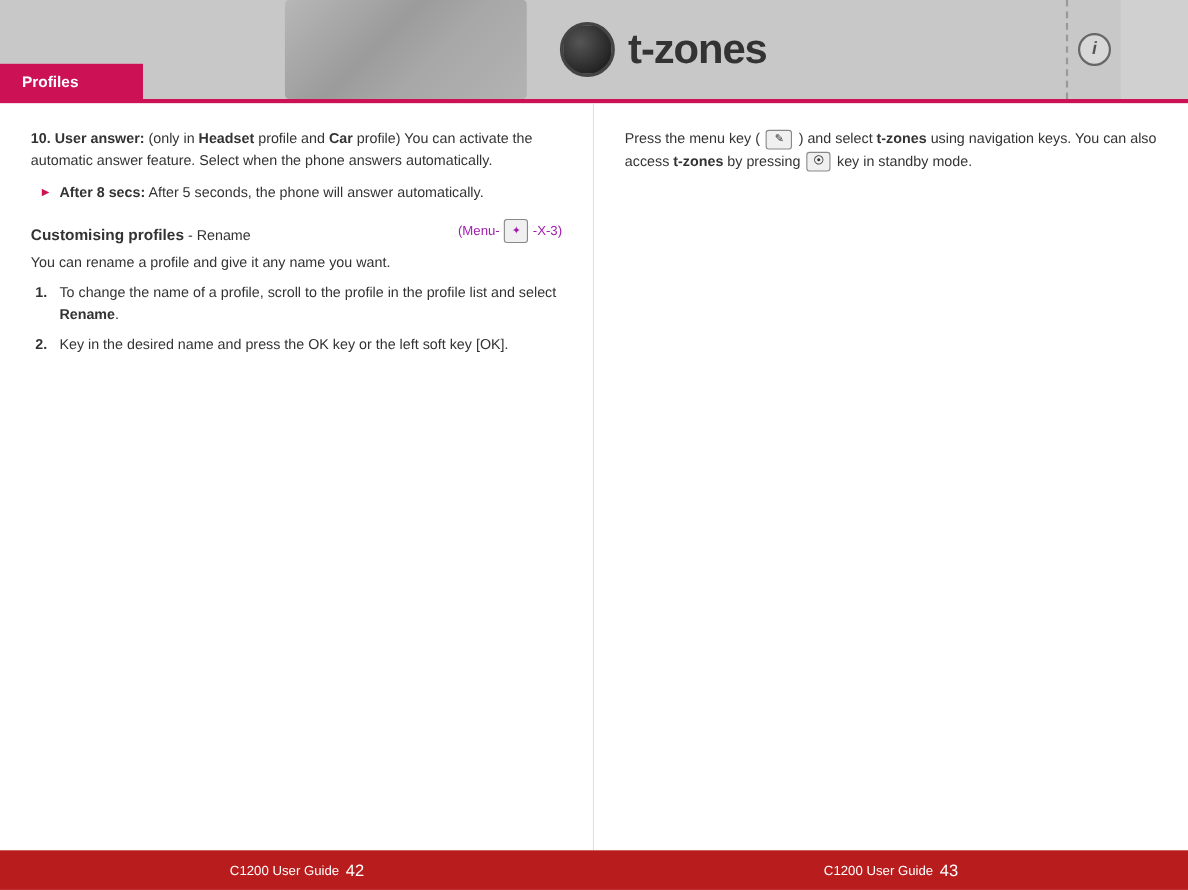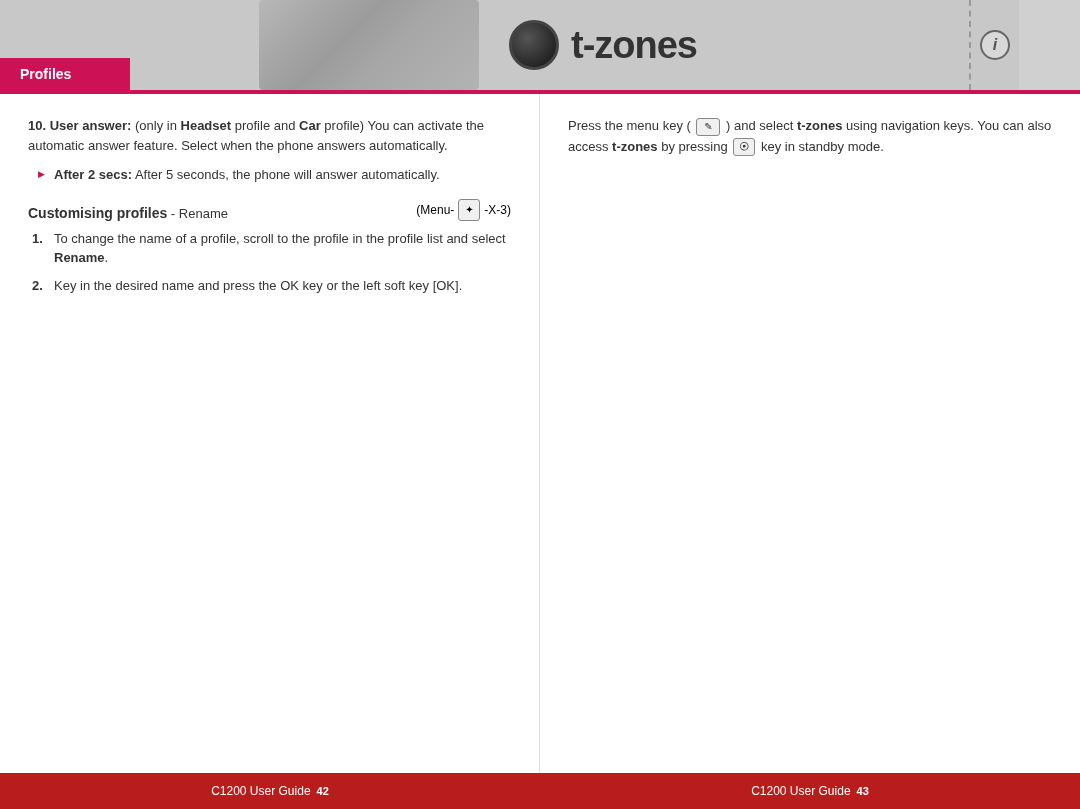--- a/index.html
+++ b/index.html
@@ -176,22 +176,22 @@
       width: 540px;
       display: flex;
       align-items: center;
       justify-content: center;
       color: #fff;
       font-size: 12px;
       gap: 6px;
     }
 
     .footer-page-num {
-      font-size: 11px;
-      font-weight: bold;
+      font-size: 15px;
+      font-weight: normal;
     }
 
     
     .section-number {
       font-weight: bold;
       font-size: 13px;
     }
 
     .section-item {
       margin-bottom: 10px;
@@ -232,21 +232,21 @@
       font-weight: bold;
     }
 
     .customising-rename {
       font-weight: normal;
       font-size: 13px;
     }
 
     .menu-ref {
       font-size: 12px;
-      color: #000000;
+      color: #a21caf;
       display: flex;
       align-items: center;
       gap: 4px;
     }
 
     .menu-icon {
       display: inline-flex;
       align-items: center;
       justify-content: center;
       width: 22px;
@@ -348,37 +348,40 @@
       <b>User answer:</b>
       <span> (only in </span>
       <b>Headset</b>
       <span> profile and </span>
       <b>Car</b>
       <span> profile) You can activate the automatic answer feature. Select when the phone answers automatically.</span>
     </div>
 
     <ul class="bullet-list">
       <li>
-        <b>After 2 secs:</b>
+        <b>After 8 secs:</b>
         <span> After 5 seconds, the phone will answer automatically.</span>
       </li>
     </ul>
 
     <div class="customising-header">
       <div>
         <span class="customising-title">Customising profiles</span>
         <span class="customising-rename"> - Rename</span>
       </div>
       <div class="menu-ref">
         <span>(Menu-</span>
         <span class="menu-icon">✦</span>
         <span>-X-3)</span>
       </div>
     </div>
 
+    <p class="para">
+      <span>You can rename a profile and give it any name you want.</span>
+    </p>
 
 
     <div class="numbered-list">
       <div class="numbered-item">
         <span class="num">1.</span>
         <span>To change the name of a profile, scroll to the profile in the profile list and select <b>Rename</b>.</span>
       </div>
       <div class="numbered-item">
         <span class="num">2.</span>
         <span>Key in the desired name and press the OK key or the left soft key [OK].</span>

